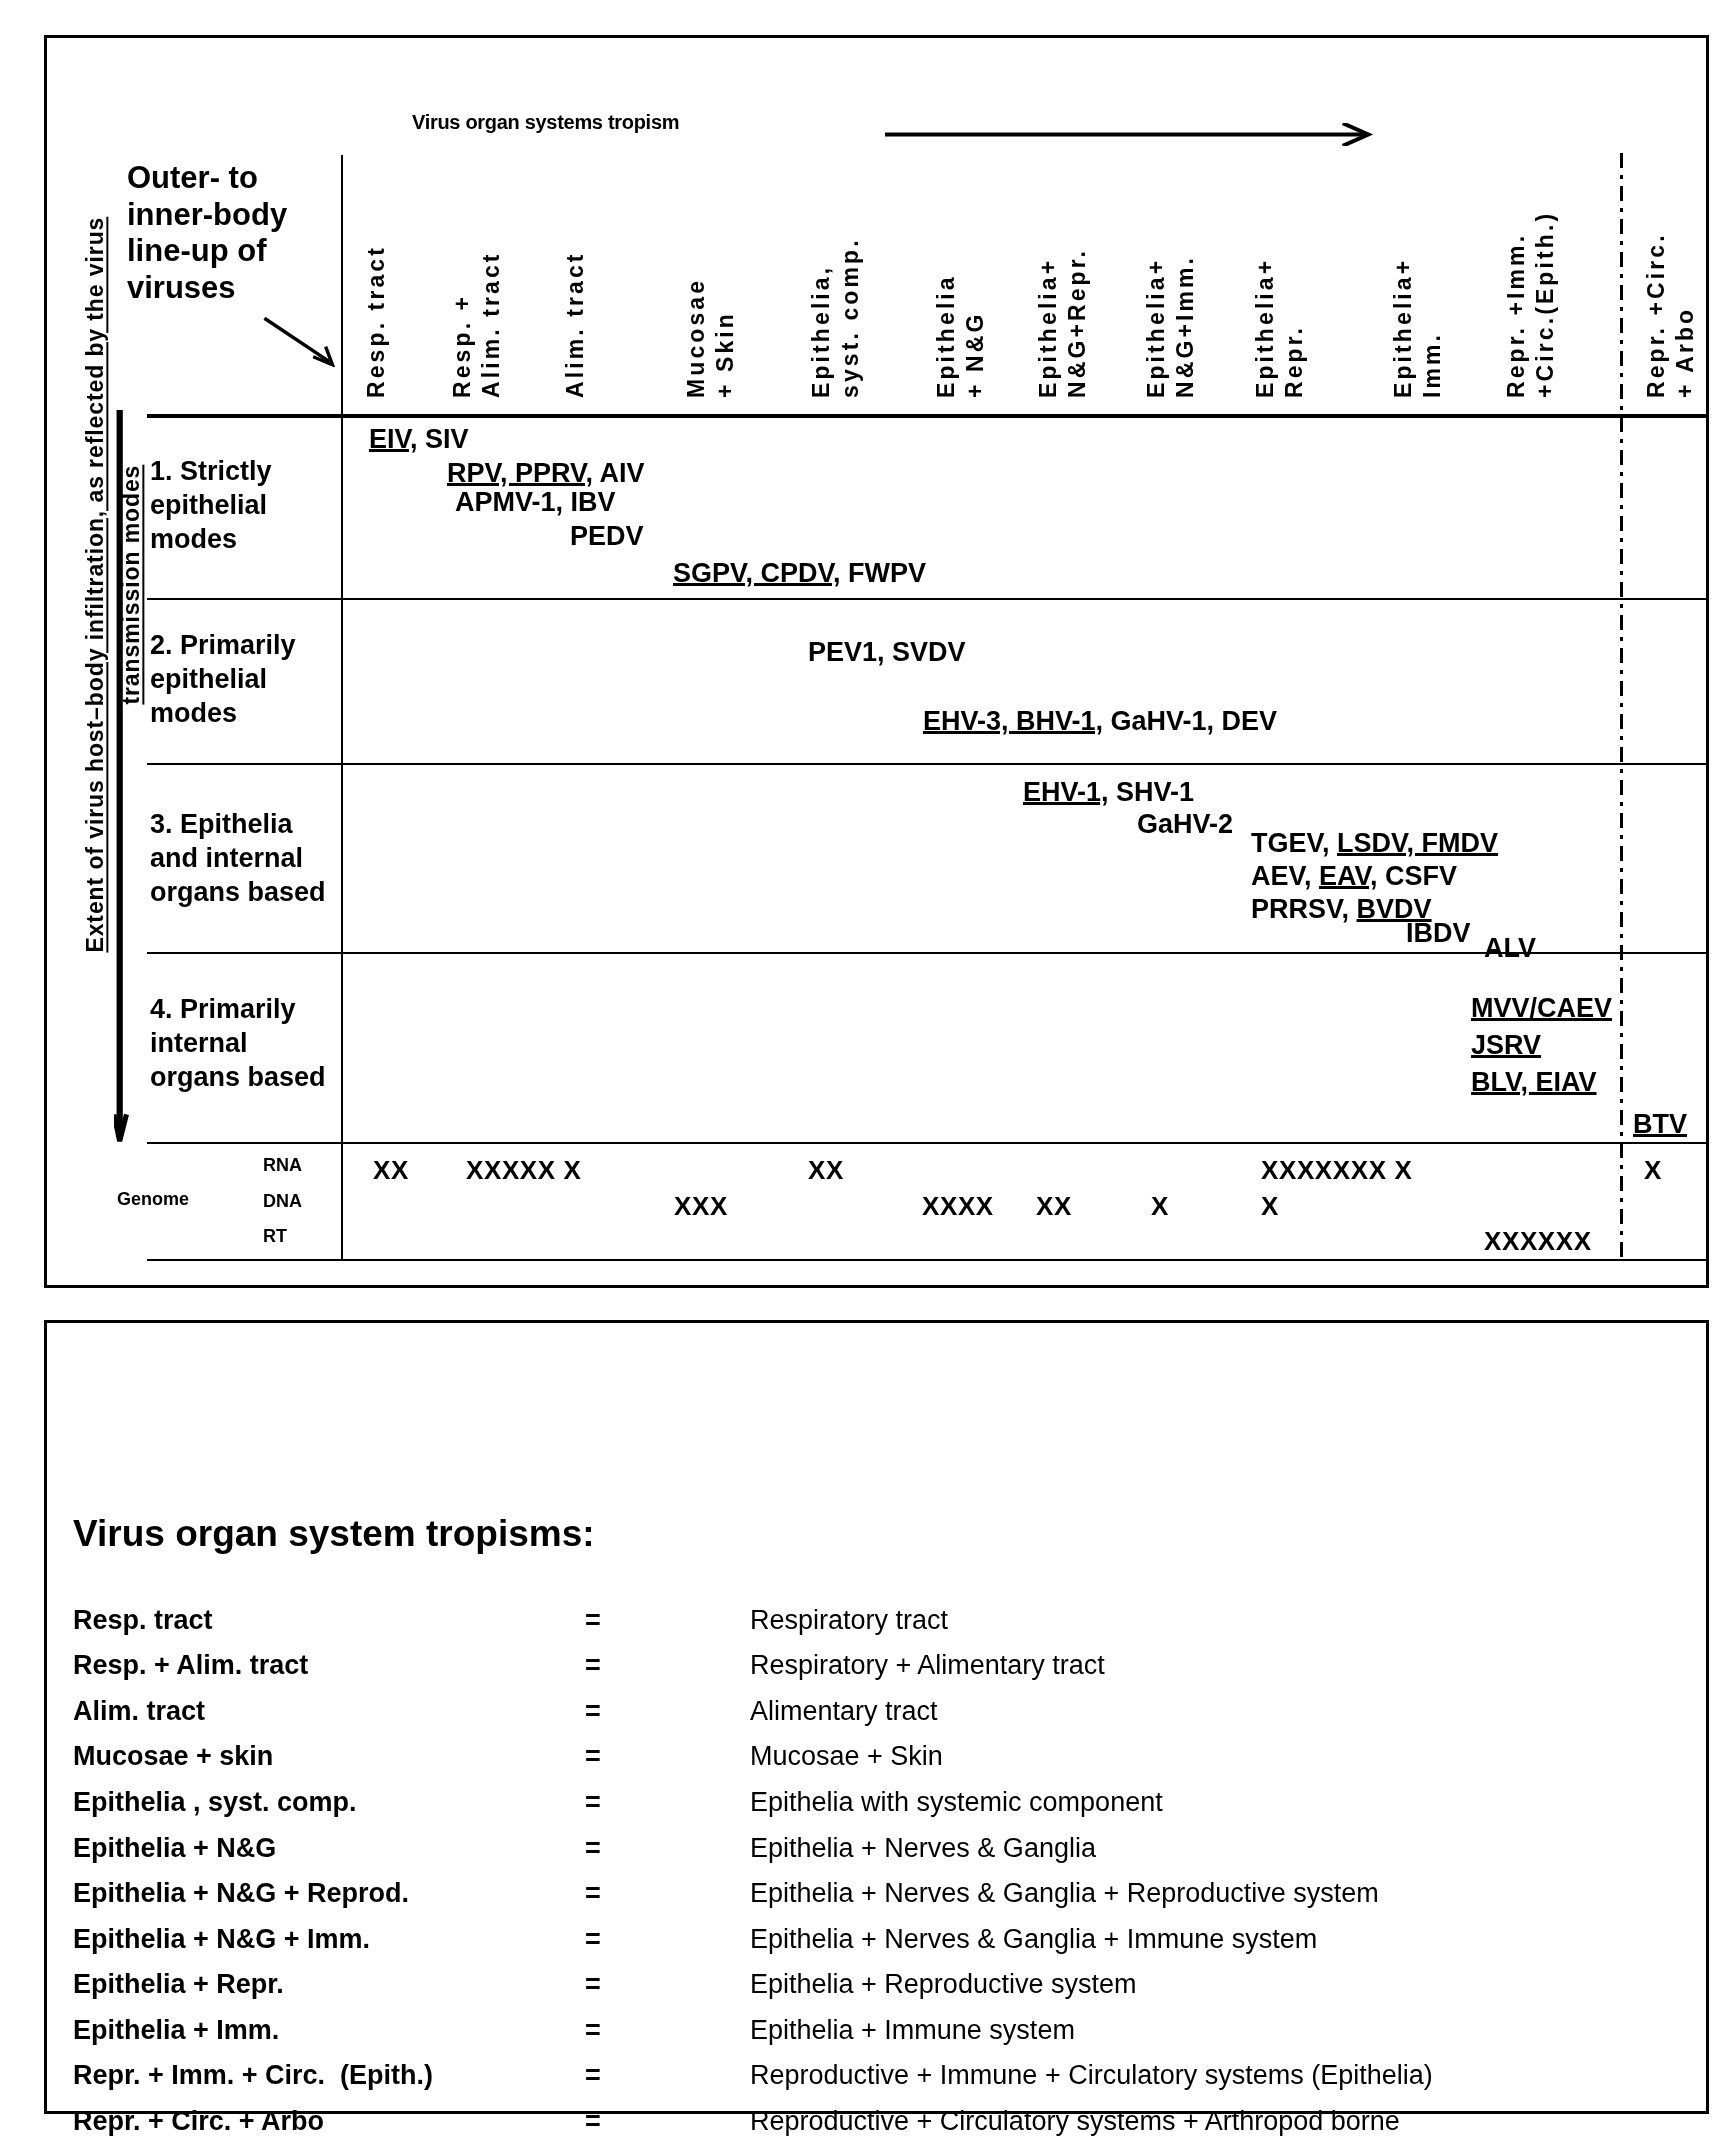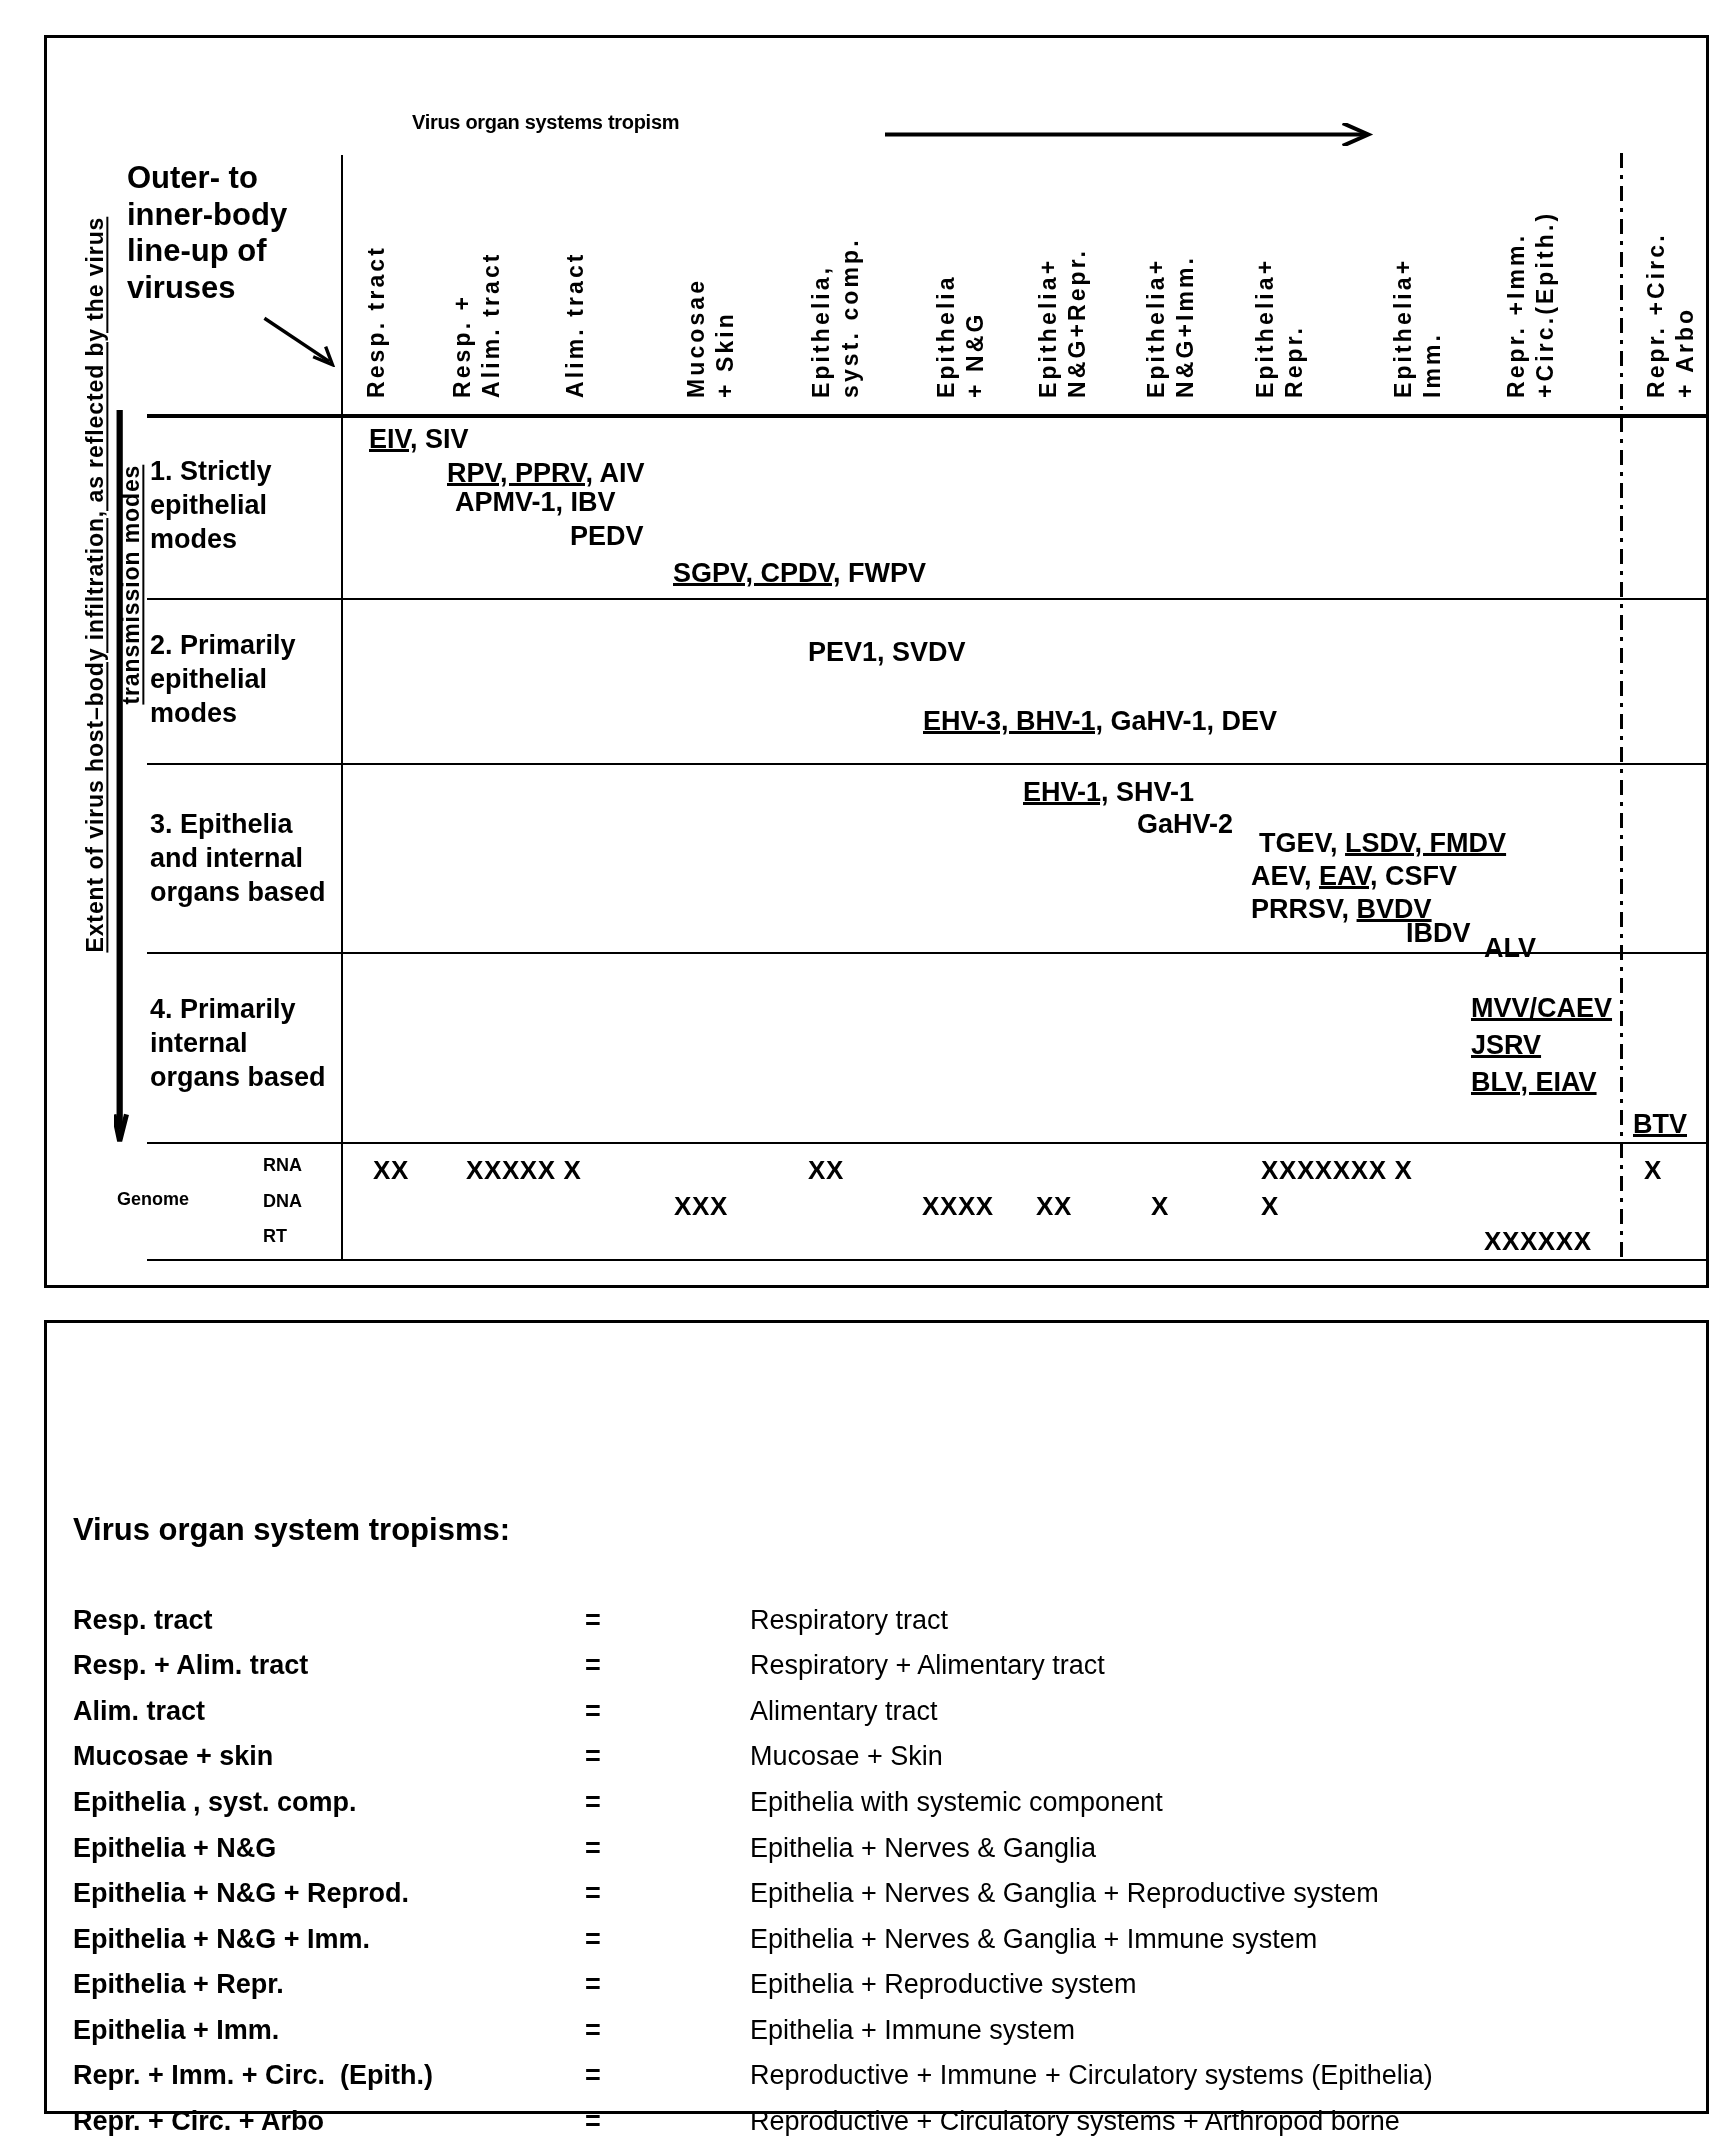--- a/index.html
+++ b/index.html
@@ -59,21 +59,21 @@
 
   
   #dashdot{
     position:absolute;left:1620px;top:153px;width:2.8px;height:1107px;
     background:repeating-linear-gradient(to bottom,
       #000 0px,#000 15px,transparent 15px,transparent 21.6px,
       #000 21.6px,#000 26px,transparent 26px,transparent 33px);
   }
 
   
-  #legend-title{left:73px;top:1514px;font-size:31px;}
+  #legend-title{left:73px;top:1514px;font-size:37px;}
   .leg-left{position:absolute;font-size:27px;font-weight:bold;white-space:pre;}
   .leg-eq{position:absolute;font-size:27px;font-weight:bold;}
   .leg-right{position:absolute;font-size:27px;font-weight:normal;white-space:pre;}
 </style>
 </head>
 <body>
 
 <div id="page">
 
   <div class="frame" id="frame-top"></div>
@@ -154,21 +154,21 @@
   <div class="virus" style="left:447px;top:458px;"><span class="u">RPV, PPRV,</span><span> AIV</span></div>
   <div class="virus" style="left:455px;top:487px;">APMV-1, IBV</div>
   <div class="virus" style="left:570px;top:521px;">PEDV</div>
   <div class="virus" style="left:673px;top:558px;"><span class="u">SGPV, CPDV,</span><span> FWPV</span></div>
 
   <div class="virus" style="left:808px;top:637px;">PEV1, SVDV</div>
   <div class="virus" style="left:923px;top:706px;"><span class="u">EHV-3, BHV-1,</span><span> GaHV-1, DEV</span></div>
 
   <div class="virus" style="left:1023px;top:777px;"><span class="u">EHV-1,</span><span> SHV-1</span></div>
   <div class="virus" style="left:1137px;top:809px;">GaHV-2</div>
-  <div class="virus" style="left:1251px;top:828px;margin-left:8px;"><span>TGEV, </span><span class="u">LSDV, FMDV</span></div>
+  <div class="virus" style="left:1251px;top:828px;"><span>TGEV, </span><span class="u">LSDV, FMDV</span></div>
   <div class="virus" style="left:1251px;top:861px;"><span>AEV, </span><span class="u">EAV,</span><span> CSFV</span></div>
   <div class="virus" style="left:1251px;top:894px;"><span>PRRSV, </span><span class="u">BVDV</span></div>
   <div class="virus" style="left:1406px;top:918px;">IBDV</div>
   <div class="virus" style="left:1484px;top:933px;">ALV</div>
 
   <div class="virus" style="left:1471px;top:993px;"><span class="u">MVV/CAEV</span><span></span></div>
   <div class="virus" style="left:1471px;top:1030px;"><span class="u">JSRV</span><span></span></div>
   <div class="virus" style="left:1471px;top:1067px;text-align:right;"><span class="u">BLV, EIAV</span><span></span></div>
   <div class="virus" style="left:1633px;top:1109px;"><span class="u">BTV</span><span></span></div>
 

